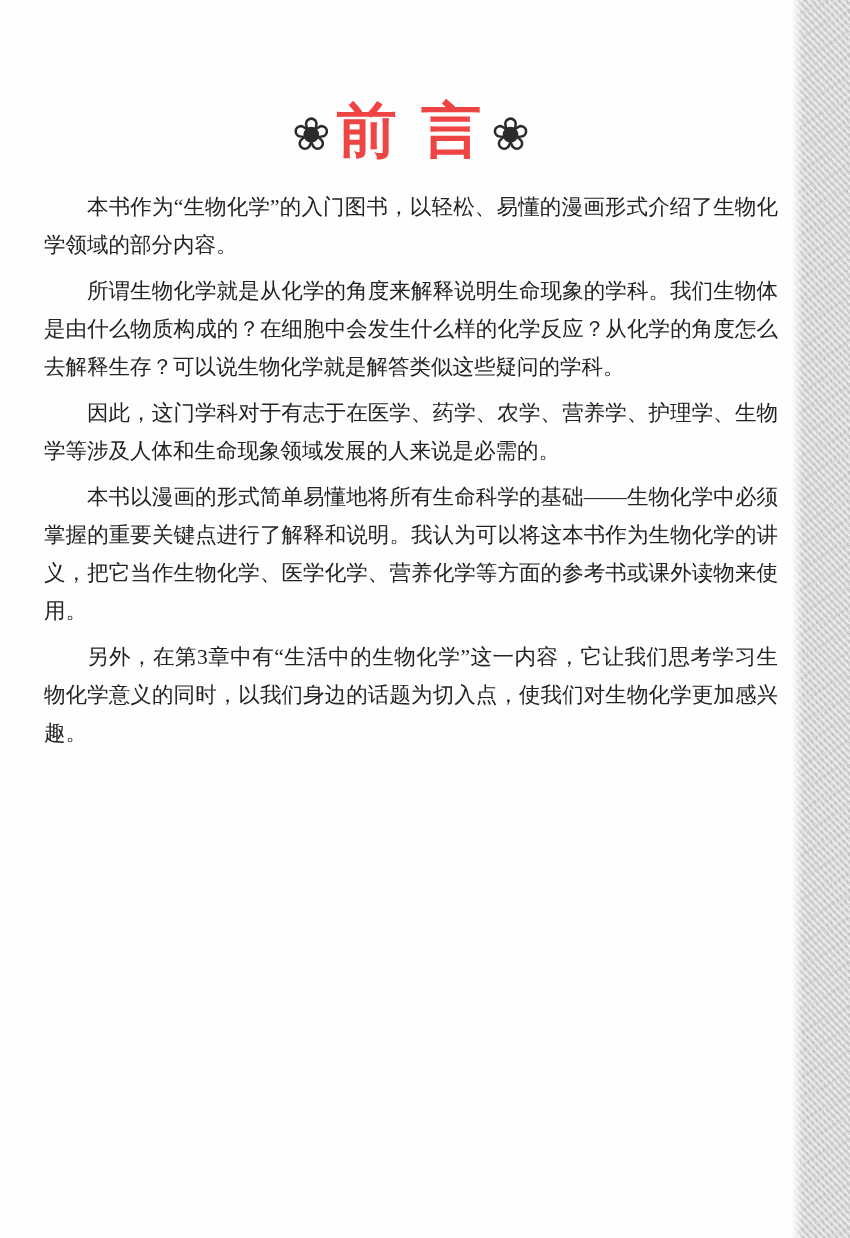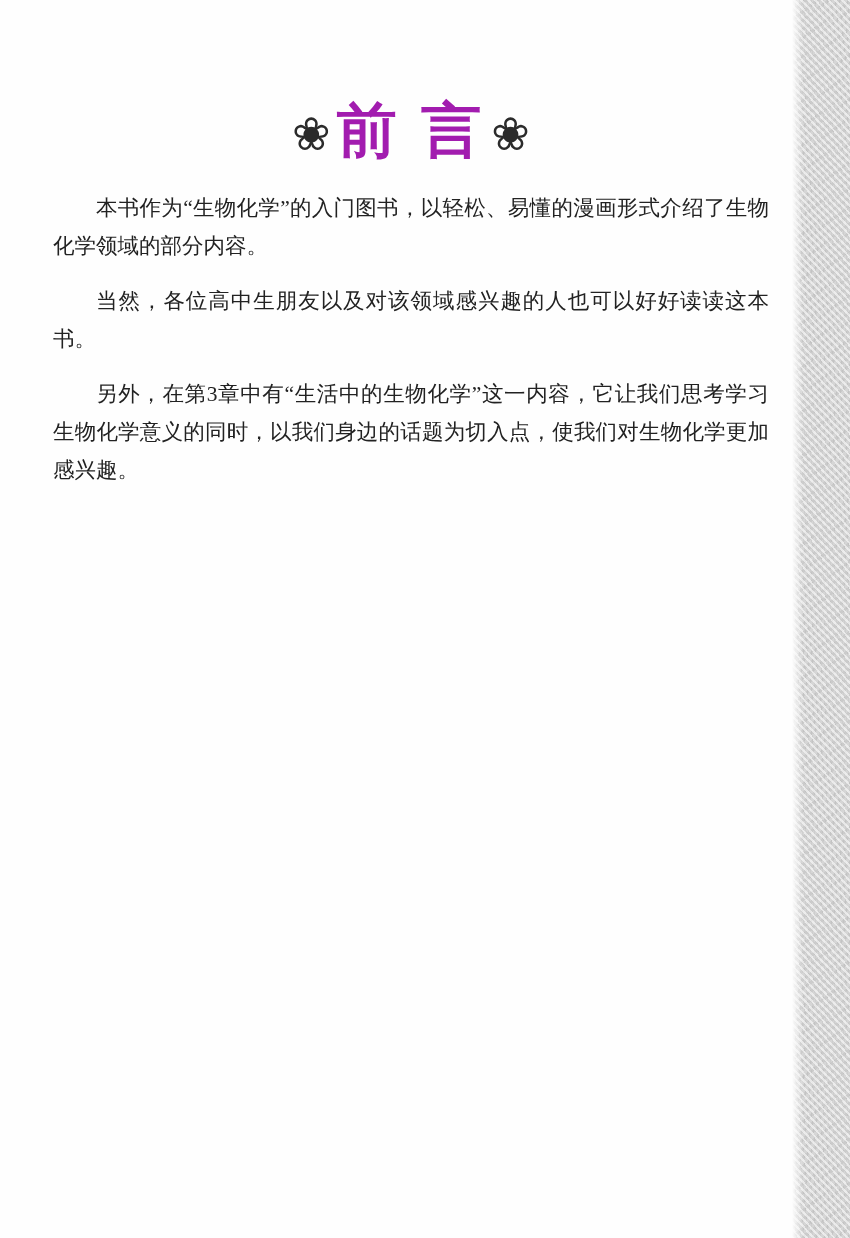--- a/index.html
+++ b/index.html
@@ -48,54 +48,56 @@
     line-height: 1;
     color: #2b2b2b;
     transform: translateY(3px);
   }
   .title-text {
     font-family: "Liberation Sans", "DejaVu Sans", sans-serif;
     font-weight: 700;
     font-size: 60px;
     line-height: 1;
     letter-spacing: 4px;
-    color: #a21caf;
+    color: #ef4444;
     white-space: pre;
   }
   .body-text {
     font-size: 21.5px;
     line-height: 38px;
     text-align: justify;
     color: #222222;
   }
   .body-text p.para {
     text-indent: 2em;
-    margin: 17px;
+    margin: 8px;
   }
 </style>
 </head>
 <body>
 
 <div class="page">
   <div class="scan-edge"></div>
   <div class="content">
     <div class="title-row">
       <span class="ornament">❀</span>
       <span class="title-text">前 言</span>
       <span class="ornament">❀</span>
     </div>
     <div class="body-text">
 
         <p class="para">本书作为“生物化学”的入门图书，以轻松、易懂的漫画形式介绍了生物化学领域的部分内容。</p>
 
+        <p class="para">所谓生物化学就是从化学的角度来解释说明生命现象的学科。我们生物体是由什么物质构成的？在细胞中会发生什么样的化学反应？从化学的角度怎么去解释生存？可以说生物化学就是解答类似这些疑问的学科。</p>
 
 
 
+        <p class="para">因此，这门学科对于有志于在医学、药学、农学、营养学、护理学、生物学等涉及人体和生命现象领域发展的人来说是必需的。</p>
 
+        <p class="para">本书以漫画的形式简单易懂地将所有生命科学的基础——生物化学中必须掌握的重要关键点进行了解释和说明。我认为可以将这本书作为生物化学的讲义，把它当作生物化学、医学化学、营养化学等方面的参考书或课外读物来使用。</p>
 
-        <p class="para">当然，各位高中生朋友以及对该领域感兴趣的人也可以好好读读这本书。</p>
 
 
         <p class="para">另外，在第3章中有“生活中的生物化学”这一内容，它让我们思考学习生物化学意义的同时，以我们身边的话题为切入点，使我们对生物化学更加感兴趣。</p>
 
       </div>
   </div>
 </div>
 
 </body></html>

